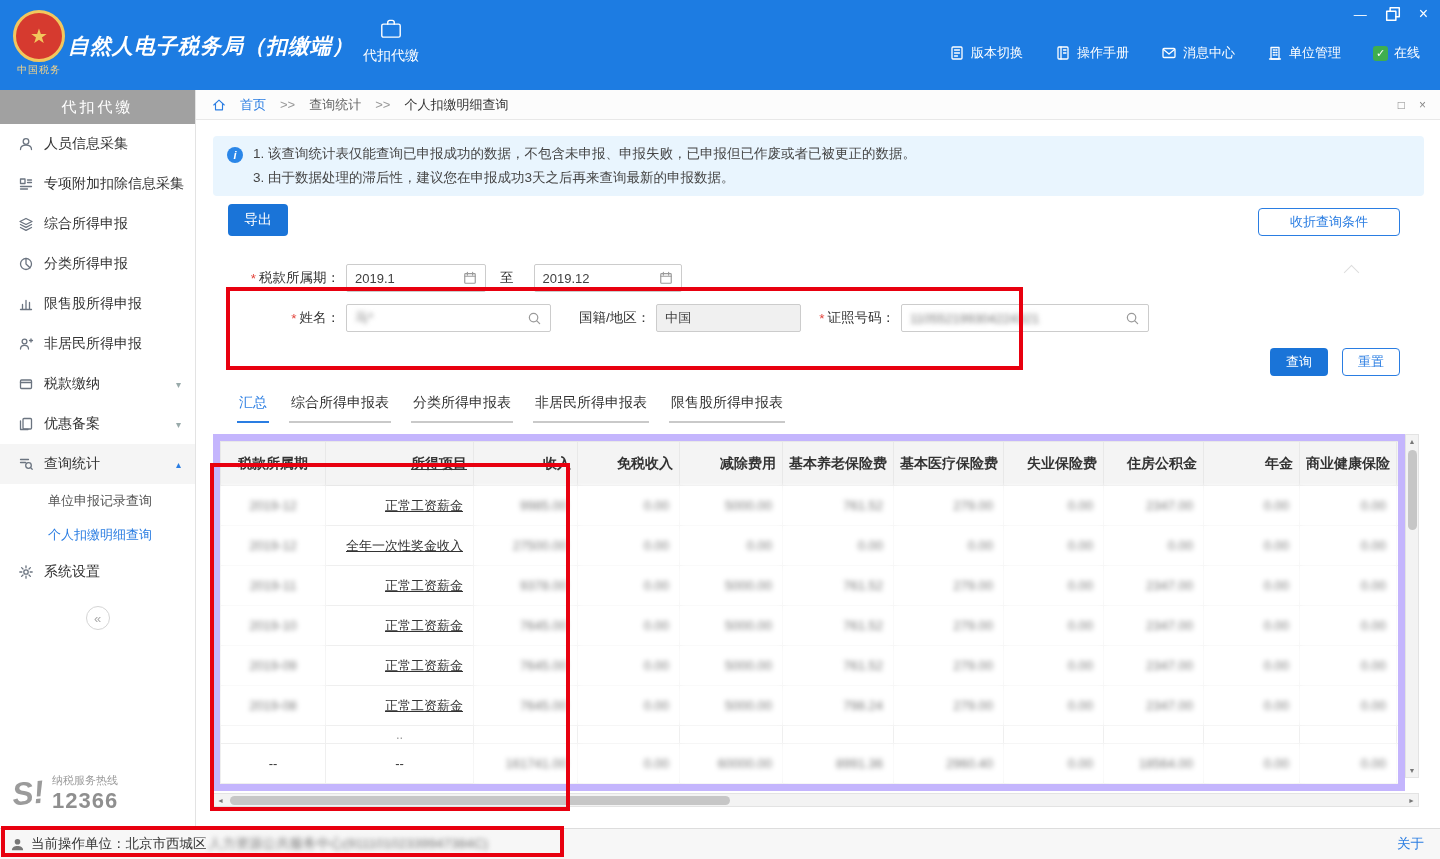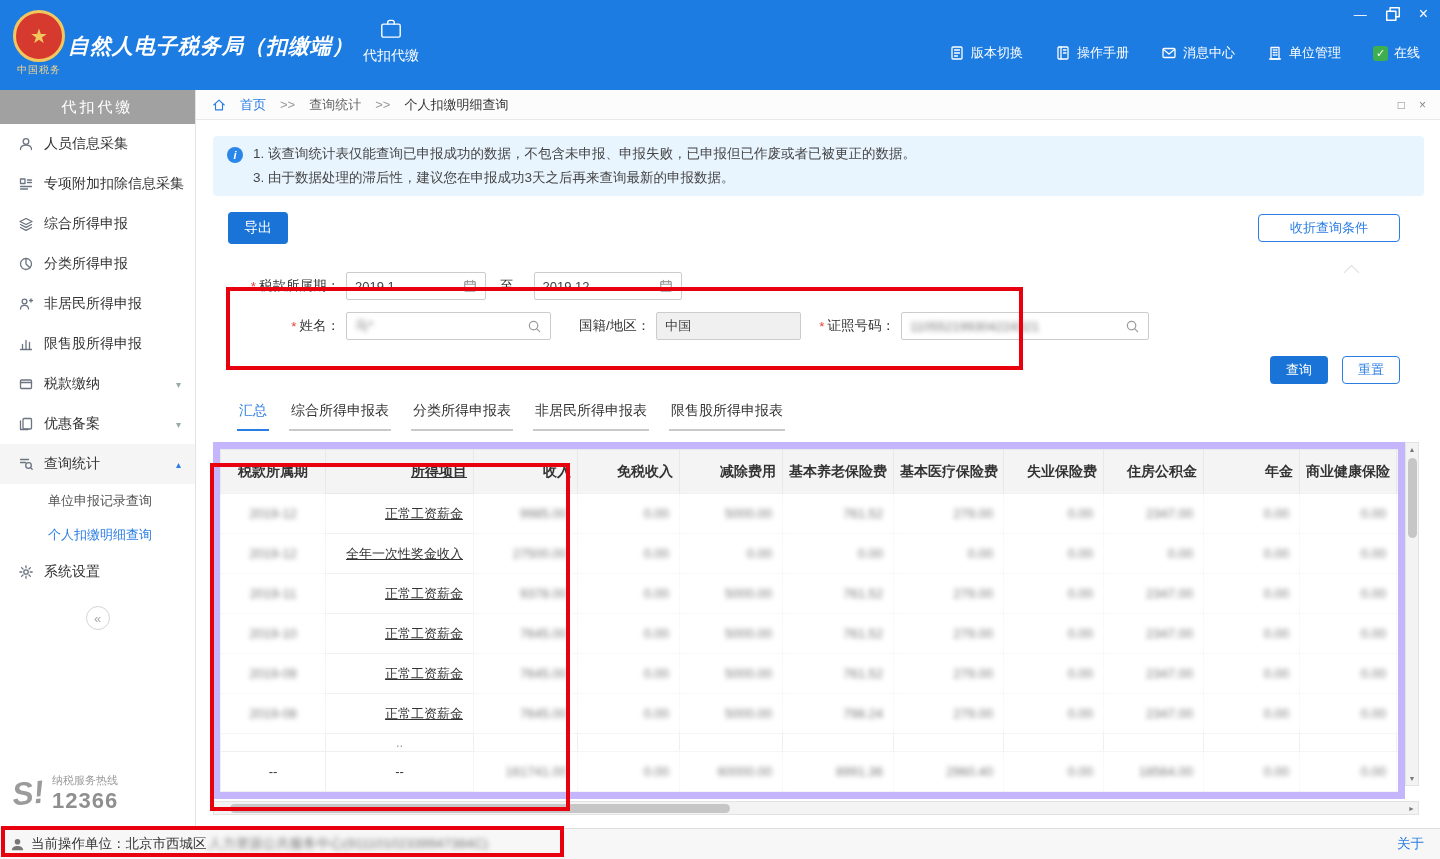--- a/index.html
+++ b/index.html
@@ -44,21 +44,21 @@
   .crumb-current { color:#333; }
   .crumb-controls { margin-left:auto; display:flex; gap:14px; color:#888; font-size:12px; }
   .crumb-controls span { cursor:pointer; }
 
   .content { position:relative; padding:16px 16px 0 17px; height:708px; }
 
   .notice { background:#e9f5fe; border-radius:4px; padding:6px 16px 6px 14px; display:flex; gap:10px; }
   .notice-icon { width:16px; height:16px; border-radius:50%; background:#2a86e8; color:#fff; font-size:11px; font-weight:bold; display:flex; align-items:center; justify-content:center; flex:none; margin-top:5px; font-style:italic; }
   .notice-lines { font-size:13.5px; color:#454545; line-height:24px; }
 
-  .toolbar-row { margin-top:16px; display:flex; align-items:center; height:32px; padding:0 24px 0 15px; }
+  .toolbar-row { margin-top:8px; display:flex; align-items:flex-end; height:32px; padding:0 24px 0 15px; }
   .btn-primary { background:#1a74d8; color:#fff; border:none; border-radius:4px; font-size:14px; padding:0 16px; height:32px; cursor:pointer; font-family:inherit; }
   .btn-primary.small { height:28px; font-size:13px; }
   .btn-outline { background:#fff; color:#2a7de2; border:1px solid #2a7de2; border-radius:4px; font-size:13px; height:28px; padding:0 15px; cursor:pointer; font-family:inherit; }
   .collapse-query { margin-left:auto; padding:0 31px; }
   .panel-caret { position:absolute; left:1150px; top:147px; width:11px; height:11px; background:#fff; border-left:1px solid #ddd; border-top:1px solid #ddd; transform:rotate(45deg); }
 
   .query-form { margin-top:27px; padding-left:15px; }
   .form-row { display:flex; align-items:center; height:30px; }
   .form-row + .form-row { margin-top:10px; }
   .f-label { display:inline-flex; align-items:center; justify-content:flex-end; font-size:13.5px; color:#333; white-space:nowrap; }
@@ -210,31 +210,31 @@
     </div>
     <div class="side-item">
       <svg class="ic" viewBox="0 0 16 16">
           <circle cx="8" cy="8" r="5.5"></circle>
           <path d="M8 8V2.5M8 8l4 3.8"></path>
         </svg>
       <span>分类所得申报</span>
     </div>
     <div class="side-item">
       <svg class="ic" viewBox="0 0 16 16">
+          <path d="M2.5 13.5h11"></path>
+          <path d="M4.5 13V8.5M8 13V4.5M11.5 13V6.5"></path>
+        </svg>
+      <span>限售股所得申报</span>
+    </div>
+    <div class="side-item">
+      <svg class="ic" viewBox="0 0 16 16">
           <circle cx="6.5" cy="5.5" r="2.4"></circle>
           <path d="M2.5 13c0-2.4 1.8-3.6 4-3.6s4 1.2 4 3.6M11.5 4.5h3M13 3v3"></path>
         </svg>
       <span>非居民所得申报</span>
-    </div>
-    <div class="side-item">
-      <svg class="ic" viewBox="0 0 16 16">
-          <path d="M2.5 13.5h11"></path>
-          <path d="M4.5 13V8.5M8 13V4.5M11.5 13V6.5"></path>
-        </svg>
-      <span>限售股所得申报</span>
     </div>
     <div class="side-item">
       <svg class="ic" viewBox="0 0 16 16">
           <rect x="2.5" y="4" width="11" height="8.5" rx="1"></rect>
           <path d="M2.5 6.5h11"></path>
         </svg>
       <span>税款缴纳</span>
       <span class="chev">▾</span>
     </div>
     <div class="side-item">

